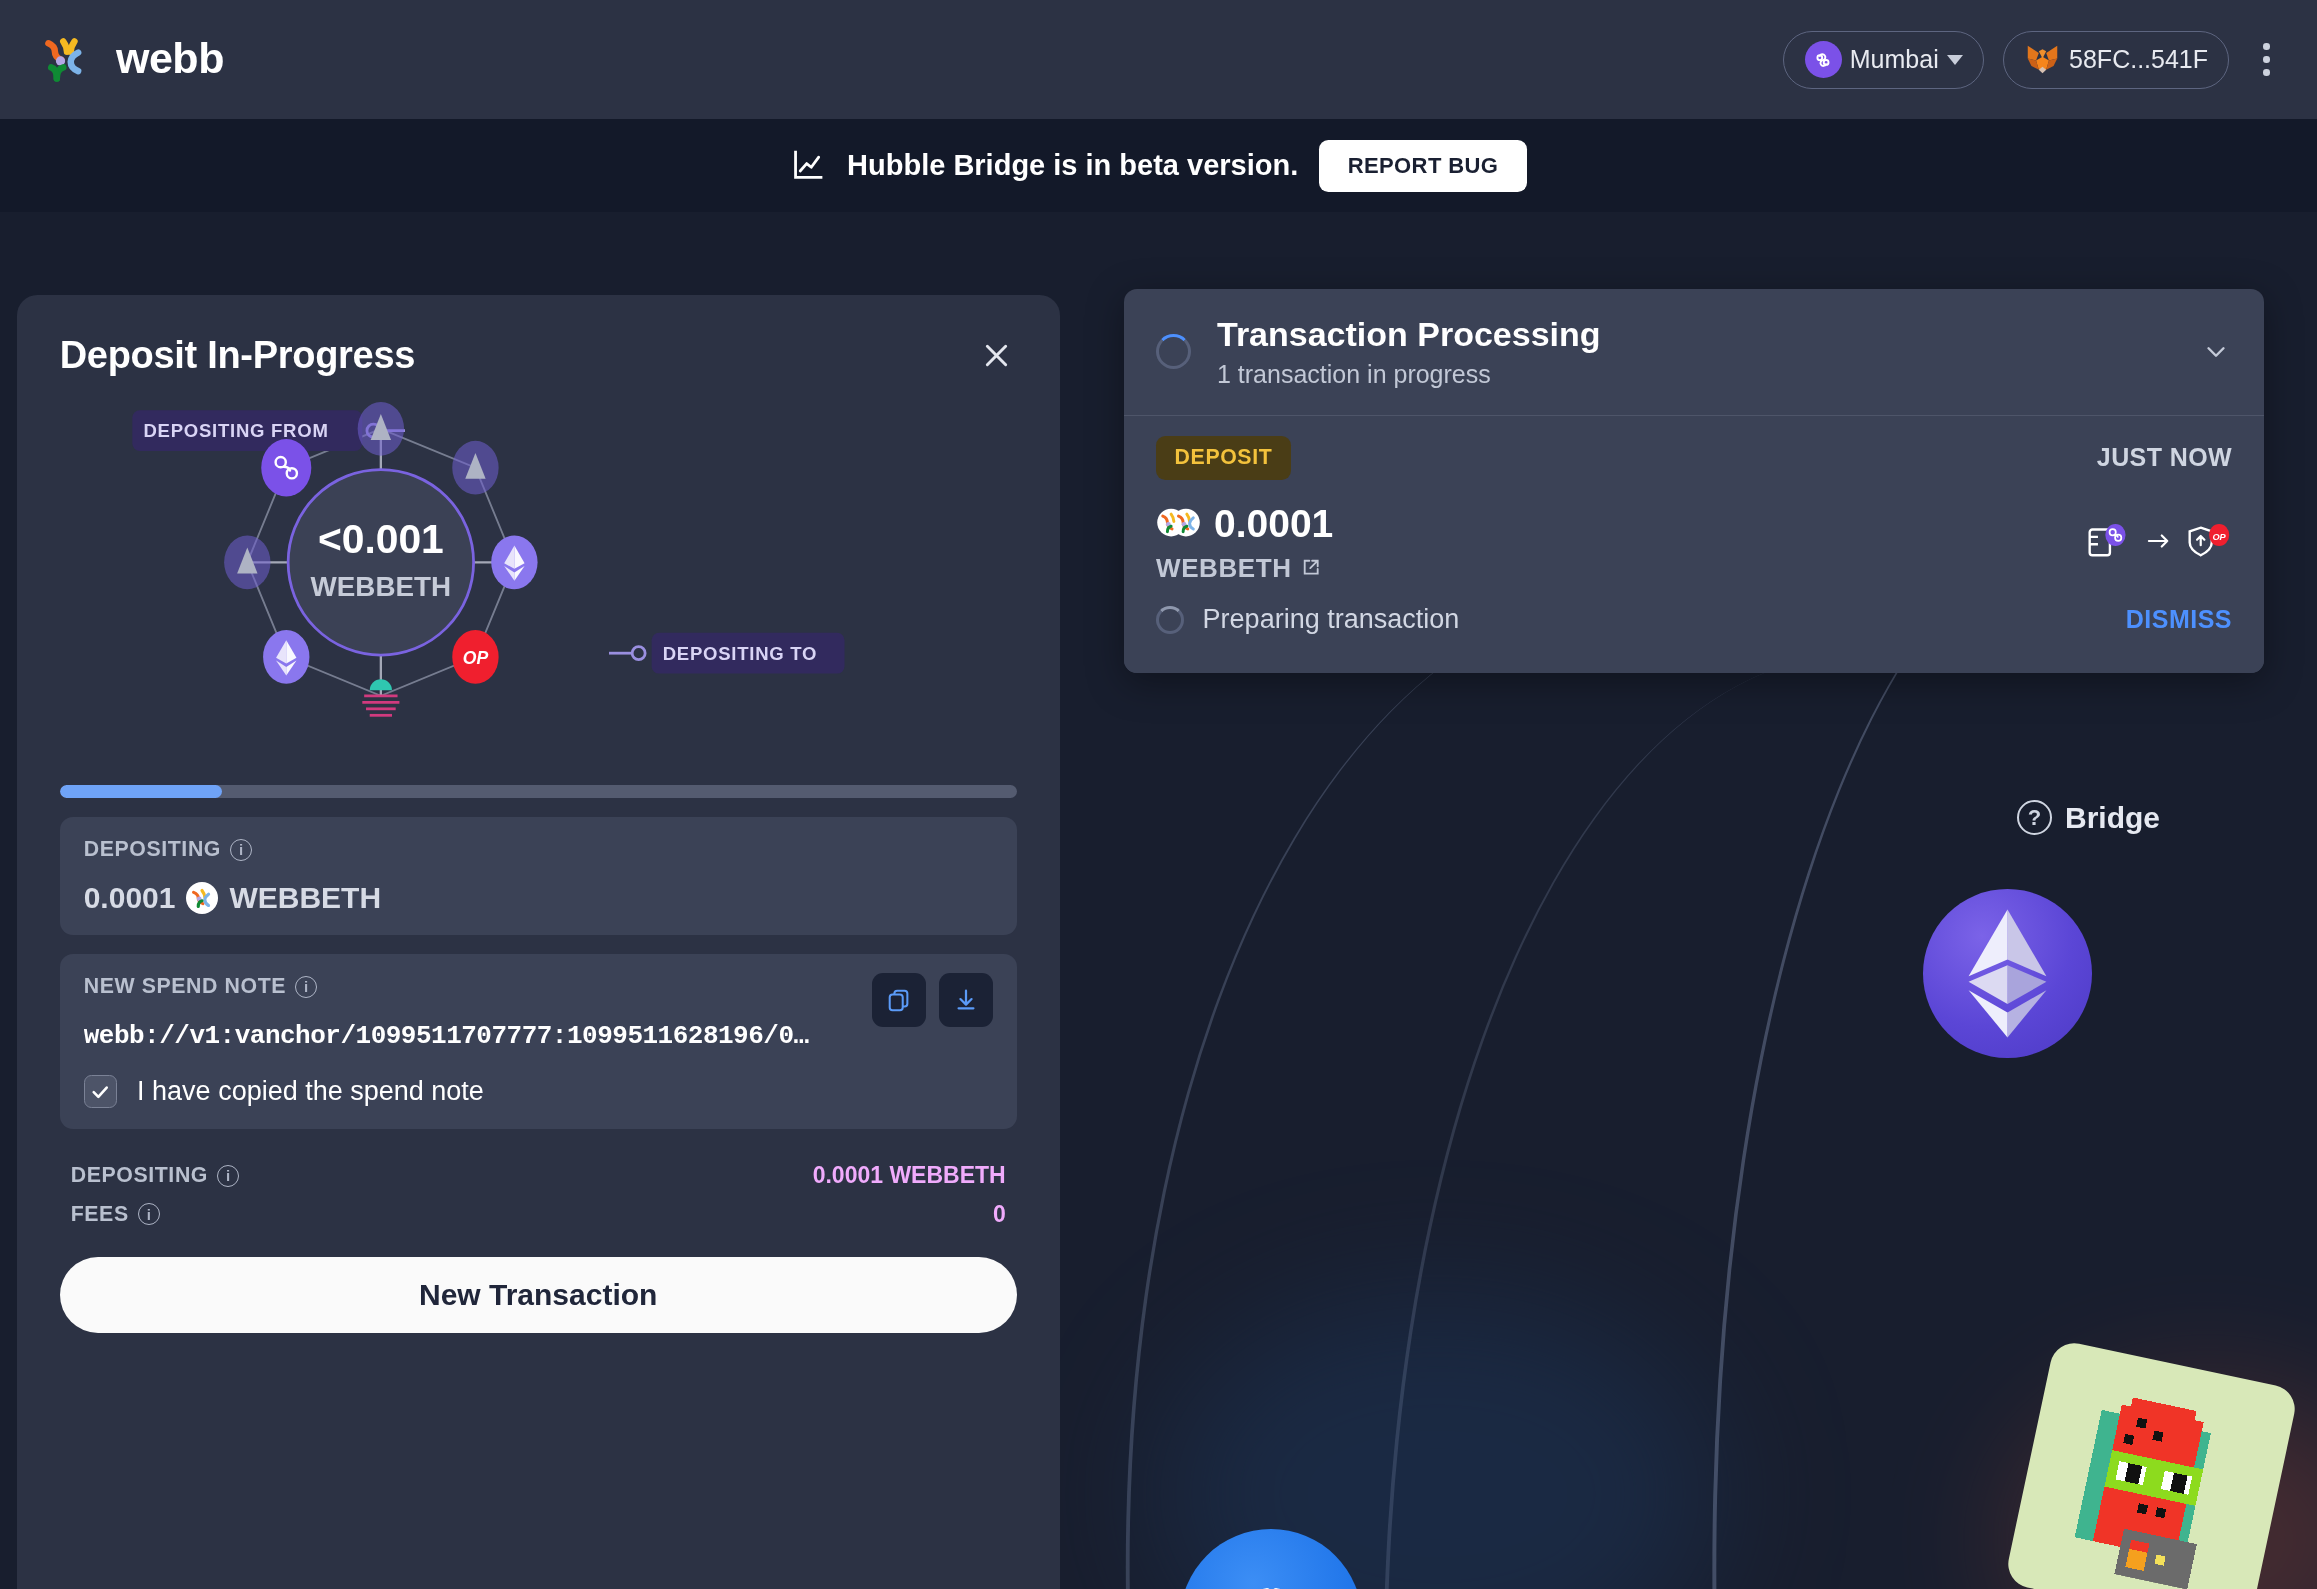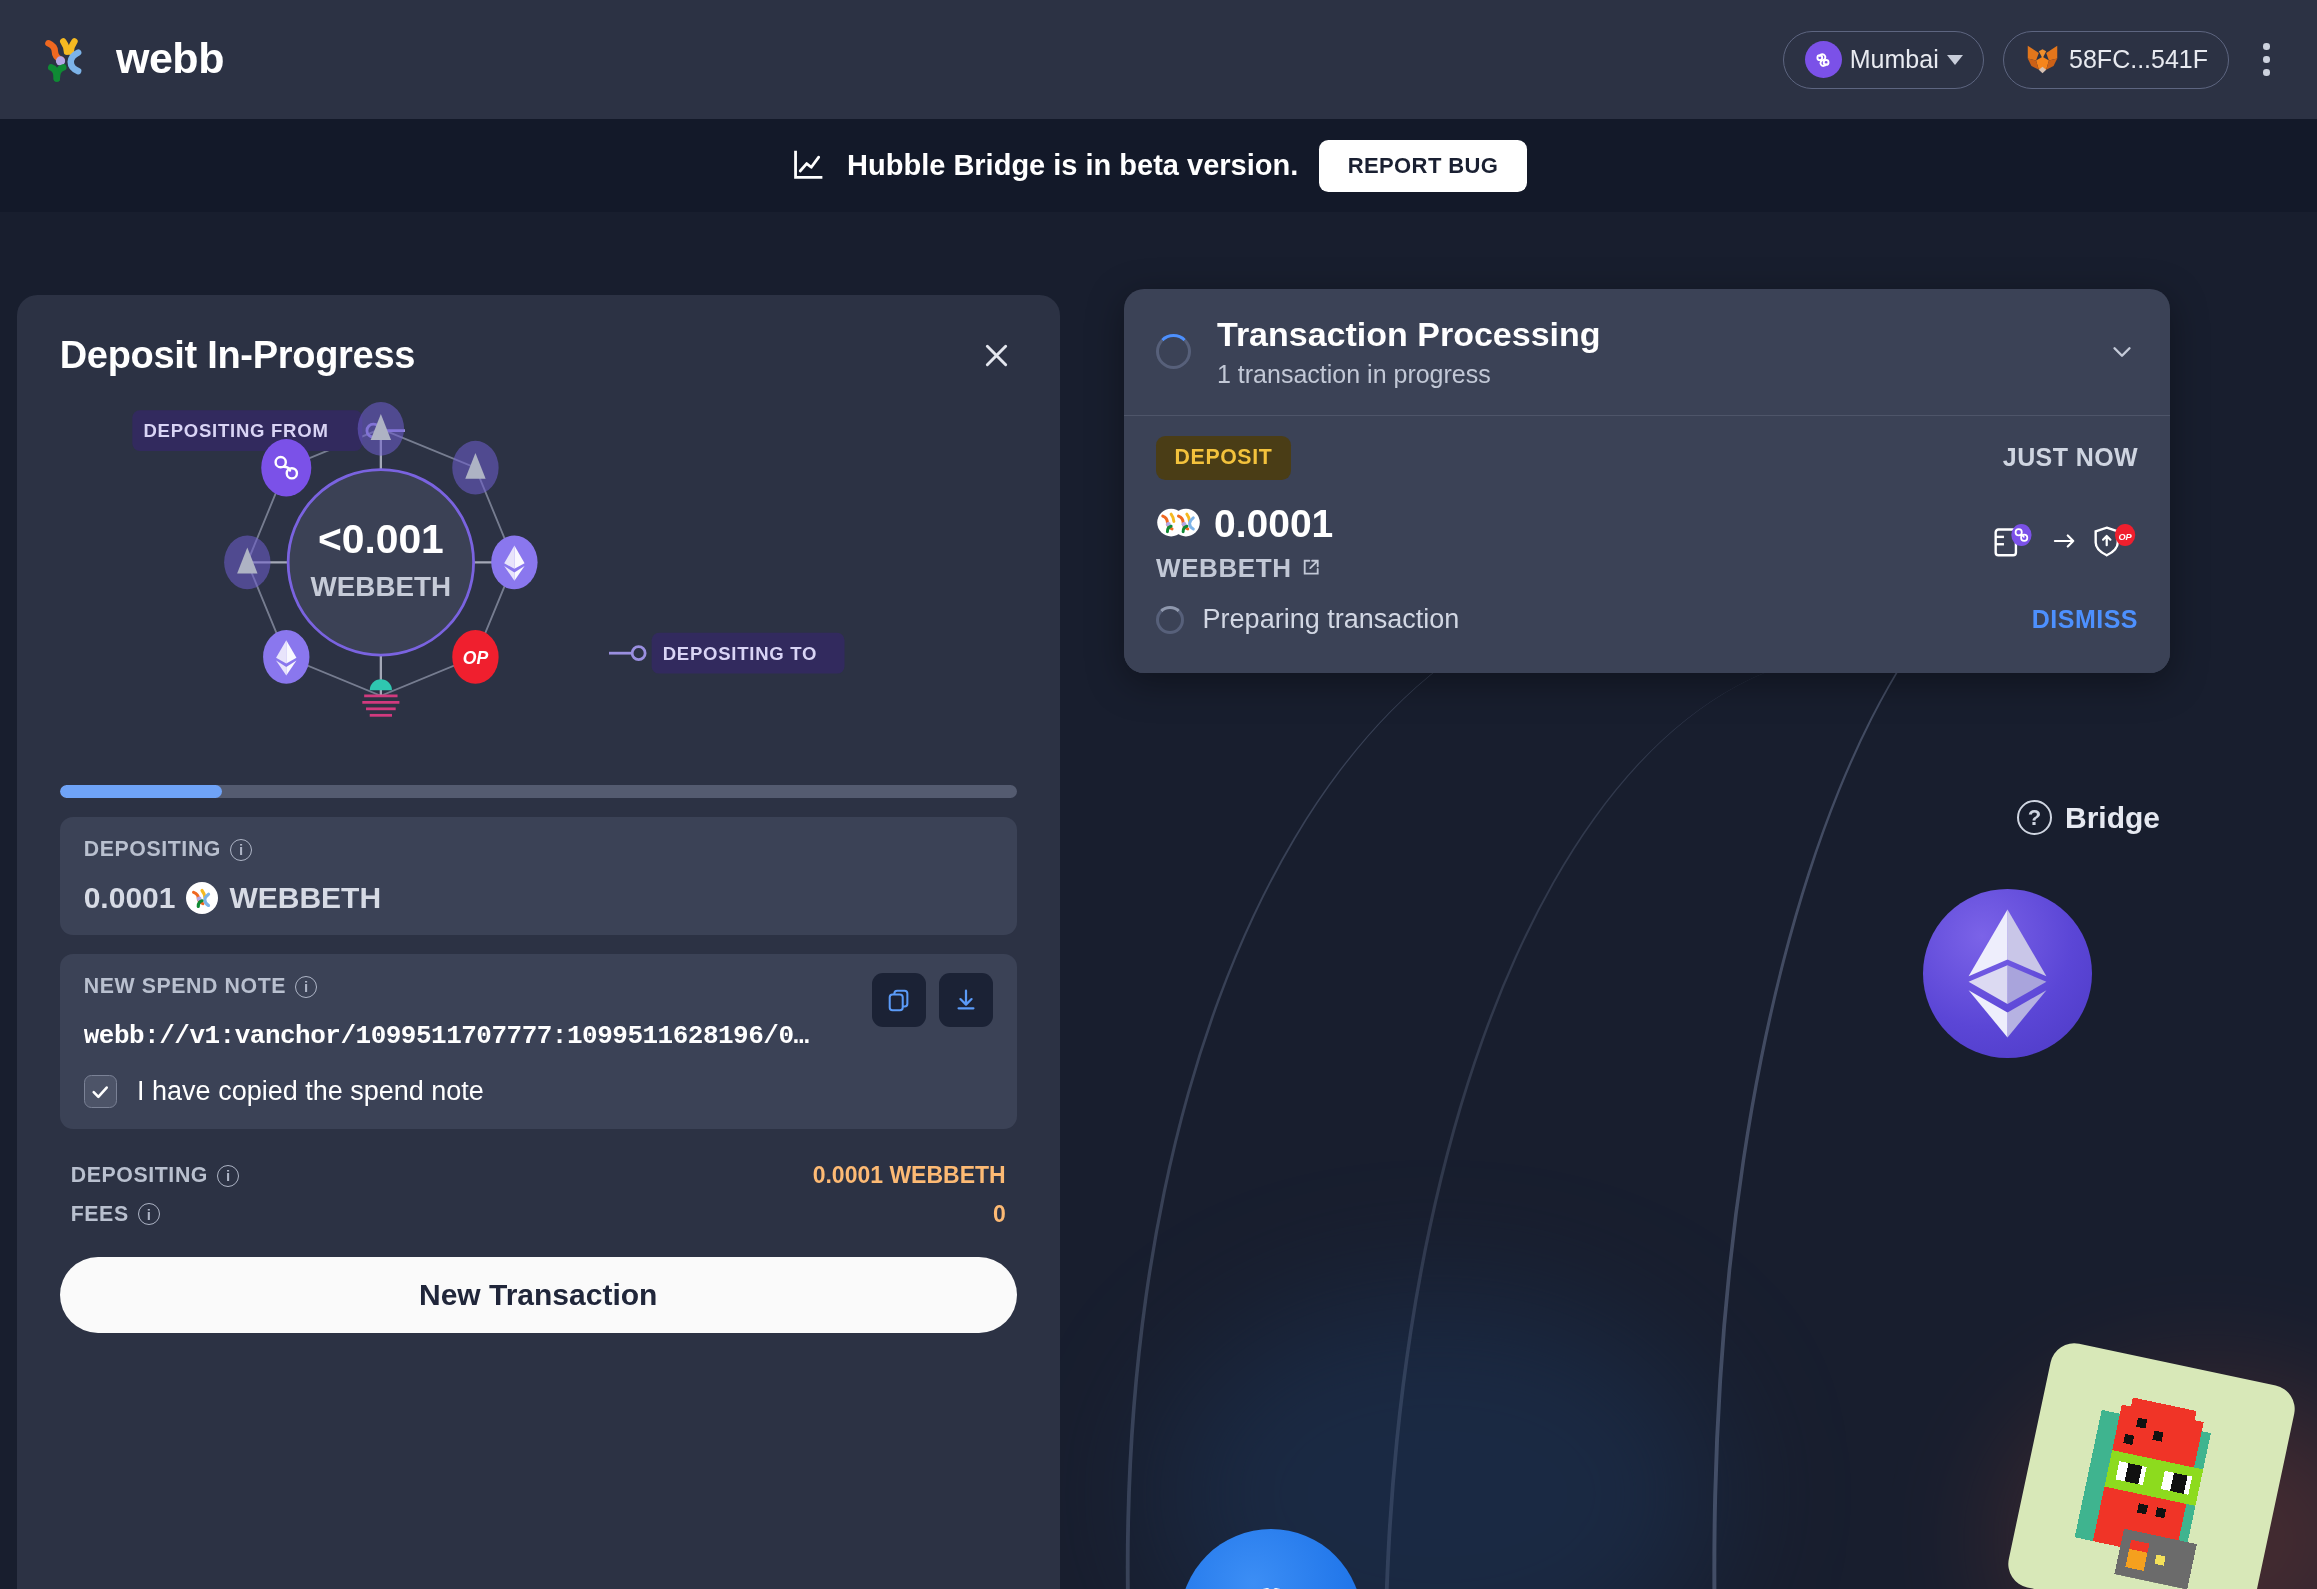--- a/index.html
+++ b/index.html
@@ -145,33 +145,33 @@
     width:33px;height:33px;border-radius:7.4px;background:#4d5468;border:1.4px solid #7b8296;
     display:flex;align-items:center;justify-content:center; cursor:pointer;
   }
   .chk-label { color:#fff; font-size:27px; }
 
   
   .fee-list { margin-top: 28px; }
   .fee-row { display:flex; align-items:center; padding: 5.6px 11px; }
   .fee-k { color:#b9c0cf; font-size:21.3px; font-weight:700; letter-spacing:0.6px;
            display:flex; align-items:center; gap:9.3px;}
-  .fee-v { margin-left:auto; color:#fdba74; font-size:23px; font-weight:700; }
+  .fee-v { margin-left:auto; color:#f0abfc; font-size:23px; font-weight:700; }
 
   .cta {
     width:100%; margin-top: 24px; height: 76px;
     background:#fafafa; border:none; border-radius: 927px;
     color:#20263a; font-size:30px; font-weight:700; cursor:pointer;
     font-family:"Liberation Sans", sans-serif;
   }
 
   
   .tx-card {
     position:absolute; left: 1124px; top: 289px; z-index: 6;
-    width: 1046px; border-radius: 20px; overflow:hidden;
+    width: 1140px; border-radius: 13px; overflow:hidden;
     background:#3b4256;
     box-shadow: 0 9.3px 37px rgba(0,0,0,.35);
   }
   .tx-head { display:flex; align-items:center; padding: 26px 32px 26px 32px;
              border-bottom: 1.4px solid #4e5569; }
   .spinner {
     width:35px;height:35px;border-radius:50%;
     border:3.7px solid #57607a; border-top-color:#4d90fe; margin-right: 26px; flex:none;
   }
   .tx-h-title { color:#fff; font-size:34px; font-weight:700; line-height:1.15;}

